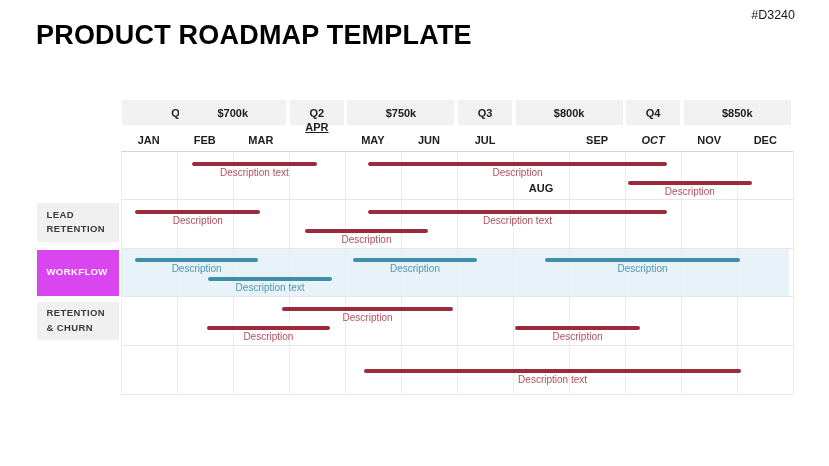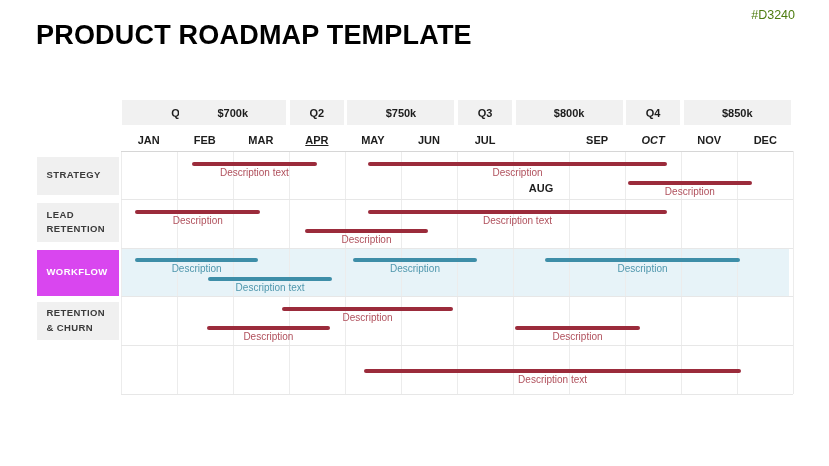--- a/index.html
+++ b/index.html
@@ -1,21 +1,21 @@
 <!DOCTYPE html>
 <html><head>
 <meta charset="utf-8">
 <style>
   html,body{margin:0;padding:0;background:#fff;}
   #canvas{
     position:relative;width:829px;height:466px;background:#ffffff;overflow:hidden;
     font-family:"Liberation Sans","DejaVu Sans",sans-serif;
   }
   .title{position:absolute;left:36px;top:20px;font-size:27px;font-weight:600;color:#000000;letter-spacing:.2px;white-space:nowrap;}
-  .stamp{position:absolute;right:34px;top:8px;font-size:12.5px;color:#4d7c0f;}
+  .stamp{position:absolute;right:34px;top:8px;font-size:12.5px;color:#0f172a;}
   .band{position:absolute;}
   .vline{position:absolute;width:1px;background:#ececec;}
   .hline{position:absolute;height:1px;background:#e7e7e7;}
   .hline.strong{background:#d6d6d6;}
   .qcell{position:absolute;background:#f1f1f1;display:flex;align-items:center;justify-content:center;
          font-size:11px;font-weight:bold;color:#1d1d1d;}
   .mlabel{position:absolute;height:18px;display:flex;align-items:center;justify-content:center;
           font-size:11px;font-weight:bold;color:#1d1d1d;}
   .sbox{position:absolute;background:#f0f0f0;display:flex;align-items:center;box-sizing:border-box;
         padding-left:10px;font-size:9.5px;font-weight:bold;color:#3a3a3a;letter-spacing:.4px;
@@ -53,30 +53,29 @@
     <div class="qcell" style="left: 179.25px; top: 100px; width: 107.1px; height: 25px; background: rgb(241, 241, 241);">$700k</div>
     <div class="qcell" style="left: 289.85px; top: 100px; width: 54.05px; height: 25px; background: rgb(241, 241, 241);">Q2</div>
     <div class="qcell" style="left: 347.4px; top: 100px; width: 107.1px; height: 25px; background: rgb(241, 241, 241);">$750k</div>
     <div class="qcell" style="left: 458px; top: 100px; width: 54.05px; height: 25px; background: rgb(241, 241, 241);">Q3</div>
     <div class="qcell" style="left: 515.55px; top: 100px; width: 107.1px; height: 25px; background: rgb(241, 241, 241);">$800k</div>
     <div class="qcell" style="left: 626.15px; top: 100px; width: 54.05px; height: 25px; background: rgb(241, 241, 241);">Q4</div>
     <div class="qcell" style="left: 683.7px; top: 100px; width: 107.1px; height: 25px; background: rgb(241, 241, 241);">$850k</div>
     <div class="mlabel" style="left: 120.7px; top: 131px; width: 56.05px;">JAN</div>
     <div class="mlabel" style="left: 176.75px; top: 131px; width: 56.05px;">FEB</div>
     <div class="mlabel" style="left: 232.8px; top: 131px; width: 56.05px;">MAR</div>
-    <div class="mlabel" style="left: 288.85px; top: 131px; width: 56.05px; text-decoration: underline;">APR</div>
+    <div class="mlabel" style="left: 288.85px; top: 118px; width: 56.05px; text-decoration: underline;">APR</div>
     <div class="mlabel" style="left: 344.9px; top: 131px; width: 56.05px;">MAY</div>
     <div class="mlabel" style="left: 400.95px; top: 131px; width: 56.05px;">JUN</div>
     <div class="mlabel" style="left: 457px; top: 131px; width: 56.05px;">JUL</div>
     <div class="mlabel" style="left: 513.05px; top: 131px; width: 56.05px; margin-top: 48px;">AUG</div>
     <div class="mlabel" style="left: 569.1px; top: 131px; width: 56.05px;">SEP</div>
     <div class="mlabel" style="left: 625.15px; top: 131px; width: 56.05px; font-style: italic;">OCT</div>
     <div class="mlabel" style="left: 681.2px; top: 131px; width: 56.05px;">NOV</div>
     <div class="mlabel" style="left: 737.25px; top: 131px; width: 56.05px;">DEC</div>
-    <div class="sbox" style="left: 36.5px; top: 156.5px; width: 82px; height: 38.5px; background: rgb(240, 240, 240);">STRATEGY</div>
     <div class="sbox" style="left: 36.5px; top: 203px; width: 82px; height: 38.5px; background: rgb(240, 240, 240);">LEAD
 RETENTION</div>
     <div class="sbox" style="left: 36.5px; top: 250px; width: 82px; height: 45.5px; background: #d946ef; color: rgb(255, 255, 255);">WORKFLOW</div>
     <div class="sbox" style="left: 36.5px; top: 301.5px; width: 82px; height: 38.5px; background: rgb(240, 240, 240);">RETENTION
 &amp; CHURN</div>
     <div class="bar" style="left: 191.883px; top: 161.5px; width: 124.991px; background: rgb(155, 43, 59);"></div>
     <div class="barlabel" style="left: 254.379px; top: 166.5px; color: rgb(176, 80, 92);">Description text</div>
     <div class="bar" style="left: 367.88px; top: 161.5px; width: 299.307px; background: rgb(155, 43, 59);"></div>
     <div class="barlabel" style="left: 517.534px; top: 166.5px; color: rgb(176, 80, 92);">Description</div>
     <div class="bar" style="left: 627.952px; top: 180.5px; width: 123.87px; background: rgb(155, 43, 59);"></div>

